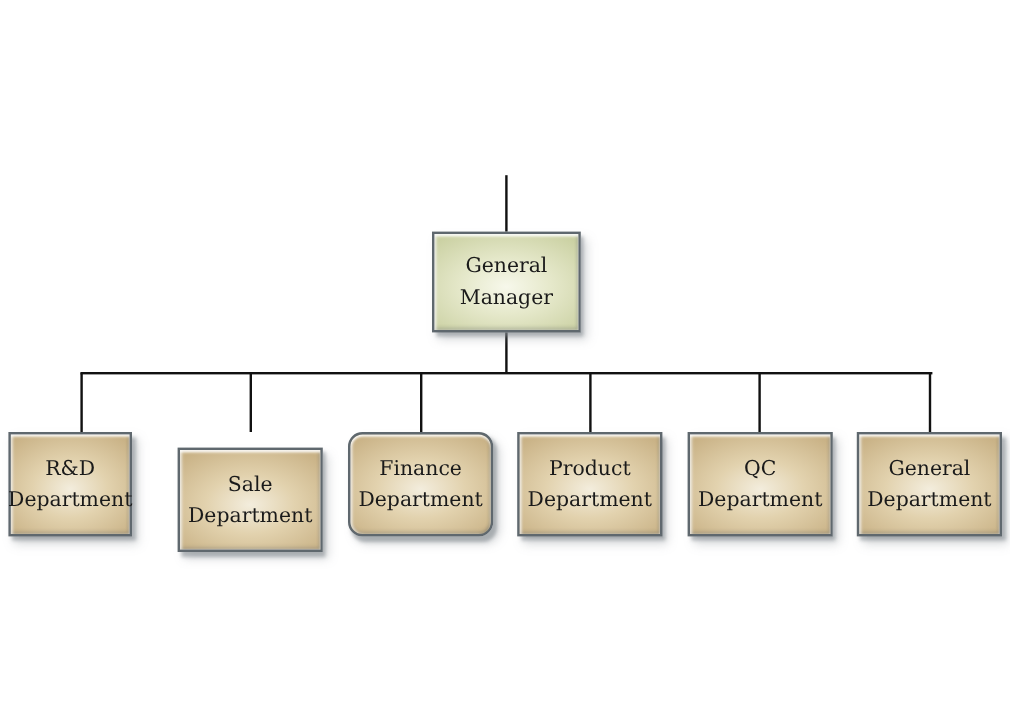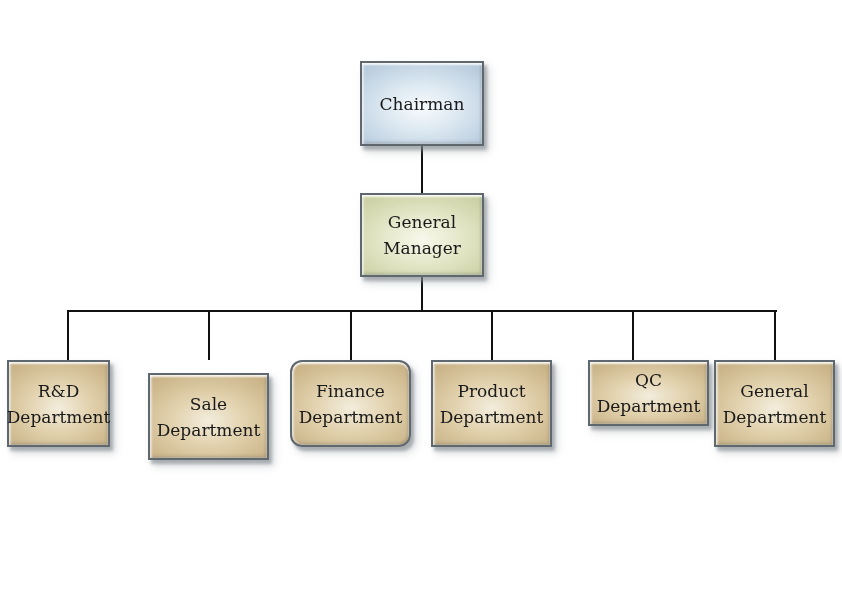--- a/index.html
+++ b/index.html
@@ -66,23 +66,20 @@
   <div class="line" style="left:421px; top:146px; width:2px; height:47px;"></div>
   <div class="line" style="left:421px; top:277px; width:2px; height:34px;"></div>
   <div class="line" style="left:67px; top:310px; width:710px; height:2px;"></div>
   <div class="line" style="left:67px; top:311px; width:2px; height:49px;"></div>
   <div class="line" style="left:208px; top:311px; width:2px; height:49px;"></div>
   <div class="line" style="left:350px; top:311px; width:2px; height:49px;"></div>
   <div class="line" style="left:491px; top:311px; width:2px; height:49px;"></div>
   <div class="line" style="left:632px; top:311px; width:2px; height:49px;"></div>
   <div class="line" style="left:774px; top:311px; width:2px; height:49px;"></div>
 
-  <div class="node chairman" style="left:360px; top:61px; width:124px; height:85px;">
-    <span>Chairman</span>
-  </div>
 
   <div class="node manager" style="left:360px; top:193px; width:124px; height:84px;">
     <span>General
 Manager</span>
   </div>
 
   <div class="node dept" style="left:7px; top:360px; width:103px; height:87px;">
     <span>R&amp;D
 Department</span>
   </div>
@@ -91,21 +88,21 @@
 Department</span>
   </div>
   <div class="node dept" style="left:290px; top:360px; width:121px; height:87px;border-radius:12px;">
     <span>Finance
 Department</span>
   </div>
   <div class="node dept" style="left:431px; top:360px; width:121px; height:87px;align-items:center;">
     <span>Product
 Department</span>
   </div>
-  <div class="node dept" style="left:573px; top:360px; width:121px; height:66px;margin-left:15px;">
+  <div class="node dept" style="left:573px; top:360px; width:121px; height:87px;">
     <span>QC
 Department</span>
   </div>
   <div class="node dept" style="left:714px; top:360px; width:121px; height:87px;">
     <span>General
 Department</span>
   </div>
 
 </div>
 

